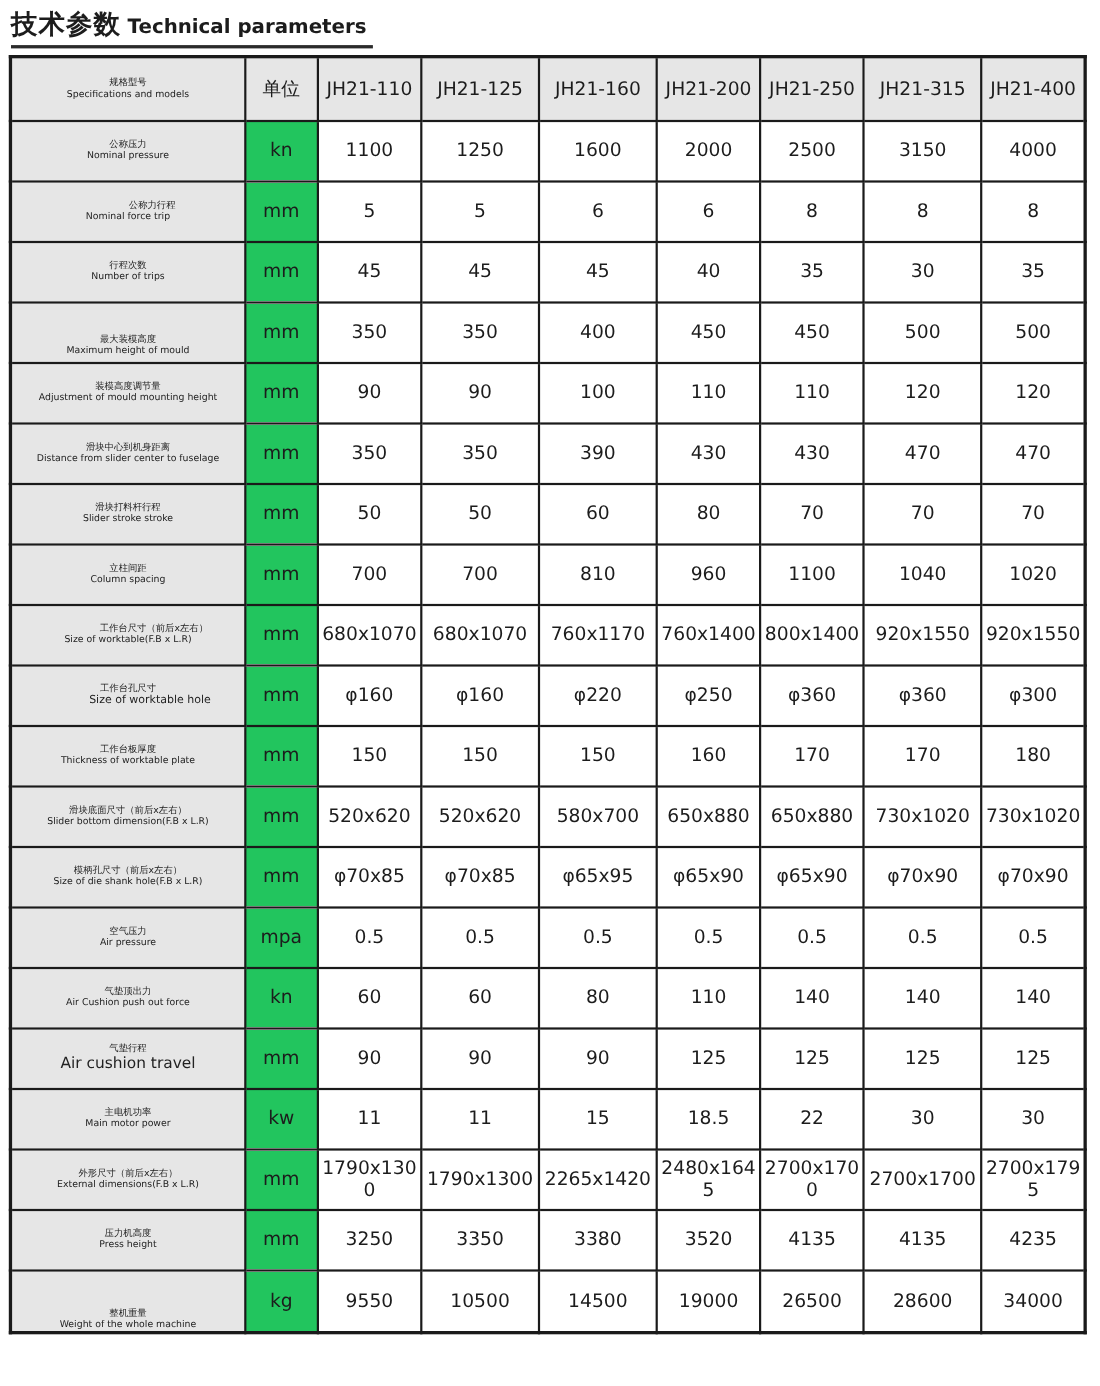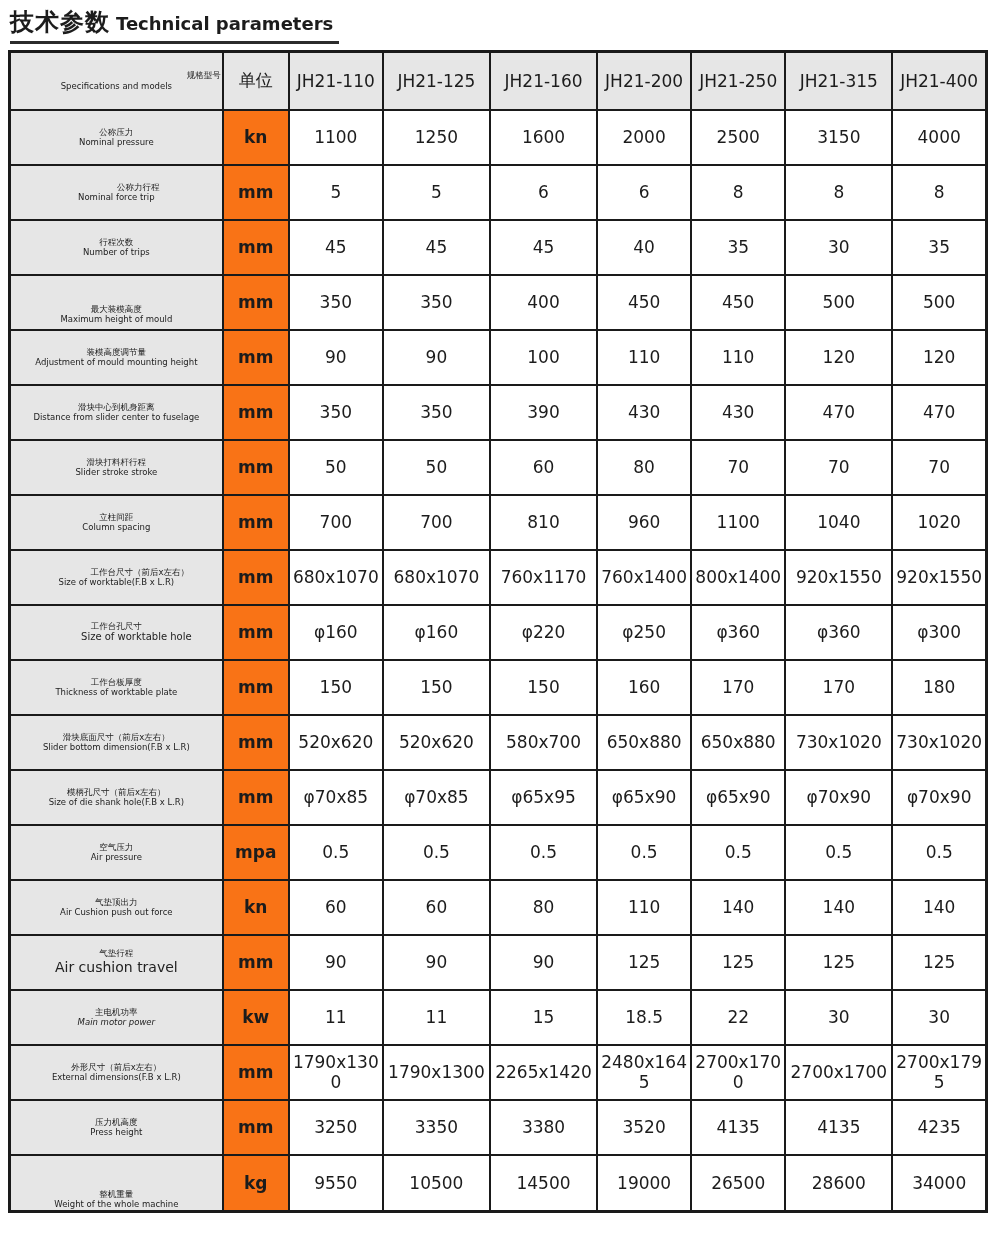--- a/index.html
+++ b/index.html
@@ -33,21 +33,21 @@
     overflow:hidden;
   }
   thead tr{height:58px;}
   tbody tr{height:55px;}
   .label-cell,.head-cell{background:#e6e6e6;}
   .label-cell .zh{font-size:17px;line-height:1.25;white-space:nowrap;}
   .label-cell .en{font-size:12px;line-height:1.2;white-space:nowrap;color:#222;}
   .head-spec .zh{font-size:17px;line-height:1.3;white-space:nowrap;}
   .head-spec .en{font-size:12.5px;line-height:1.2;white-space:nowrap;font-weight:normal;}
   .head-cell{font-size:17px;font-weight:normal;white-space:nowrap;}
-  .unit-cell{font-size:17px;background:#f97316;font-weight:bold;}
+  .unit-cell{font-size:17px;background:#22c55e;}
   .value-cell{
     font-size:17px;
     background:#ffffff;
     word-break:break-all;
     line-height:1.2;
     font-family:"DejaVu Sans",sans-serif;
   }
 </style>
 </head>
 <body>
@@ -66,21 +66,21 @@
       <col style="width:107px">
       <col style="width:107px">
       <col style="width:94px">
       <col style="width:94px">
       <col style="width:107px">
       <col style="width:94px">
     </colgroup>
     <thead>
       <tr>
         <th class="head-cell head-spec">
-          <div class="zh" style="font-size: 8.5px; text-align: right;">规格型号</div>
+          <div class="zh" style="font-size: 8.5px;">规格型号</div>
           <div class="en" style="font-size: 8.5px;">Specifications and models</div>
         </th>
         <th class="head-cell">单位</th>
 
       <th class="head-cell">JH21-110</th>
           <th class="head-cell">JH21-125</th>
           <th class="head-cell">JH21-160</th>
           <th class="head-cell">JH21-200</th>
           <th class="head-cell">JH21-250</th>
           <th class="head-cell">JH21-315</th>
@@ -309,21 +309,21 @@
           <td class="value-cell">90</td>
           <td class="value-cell">90</td>
           <td class="value-cell">125</td>
           <td class="value-cell">125</td>
           <td class="value-cell">125</td>
           <td class="value-cell">125</td>
         </tr>
         <tr>
     <td class="label-cell">
       <div class="zh" style="font-size: 8.5px;">主电机功率</div>
-      <div class="en" style="font-size: 8.5px; font-style: italic;">Main motor power</div>
+      <div class="en" style="font-size: 8.5px;">Main motor power</div>
     </td>
     <td class="unit-cell">kw</td>
   <td class="value-cell">11</td>
           <td class="value-cell">11</td>
           <td class="value-cell">15</td>
           <td class="value-cell">18.5</td>
           <td class="value-cell">22</td>
           <td class="value-cell">30</td>
           <td class="value-cell">30</td>
         </tr>

